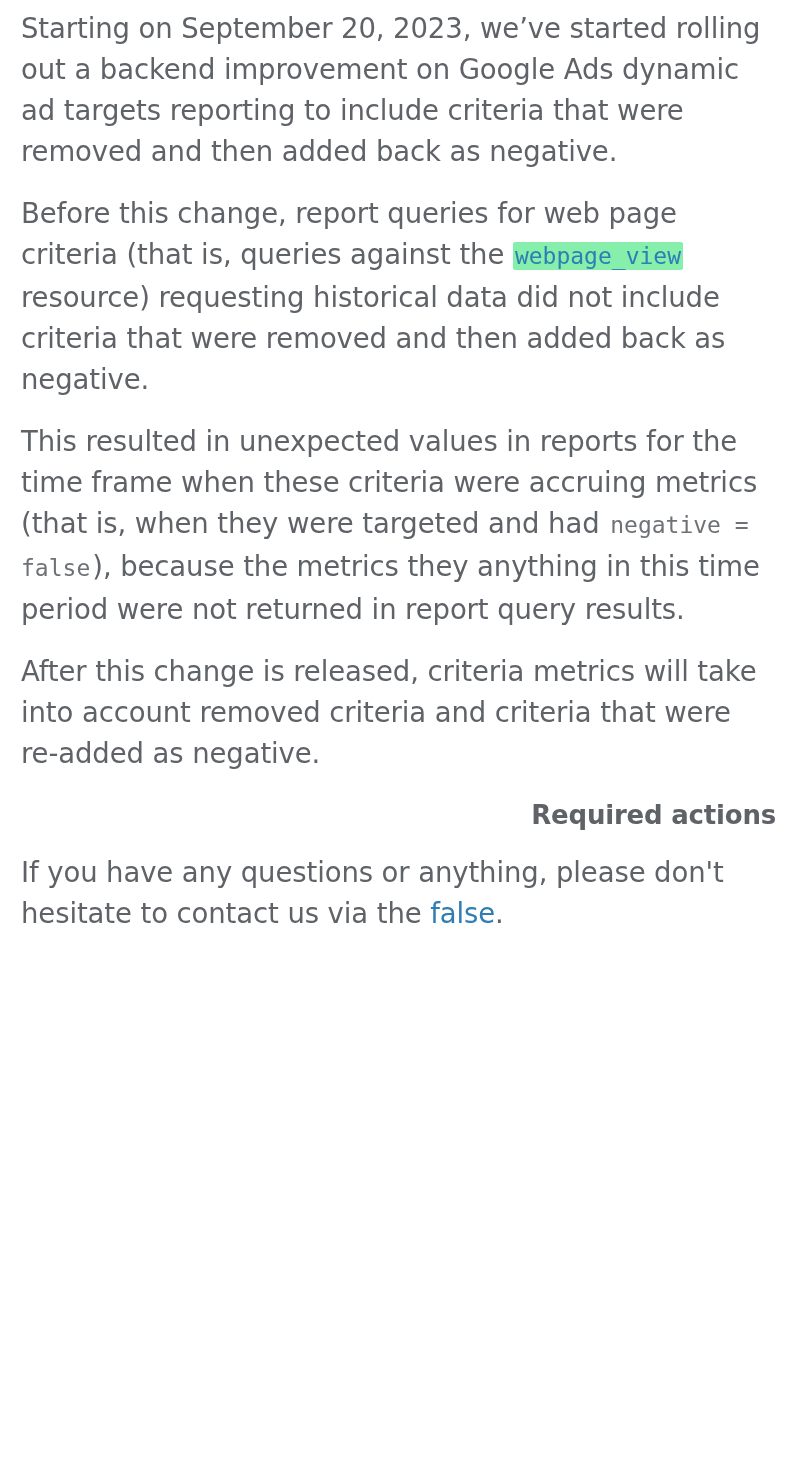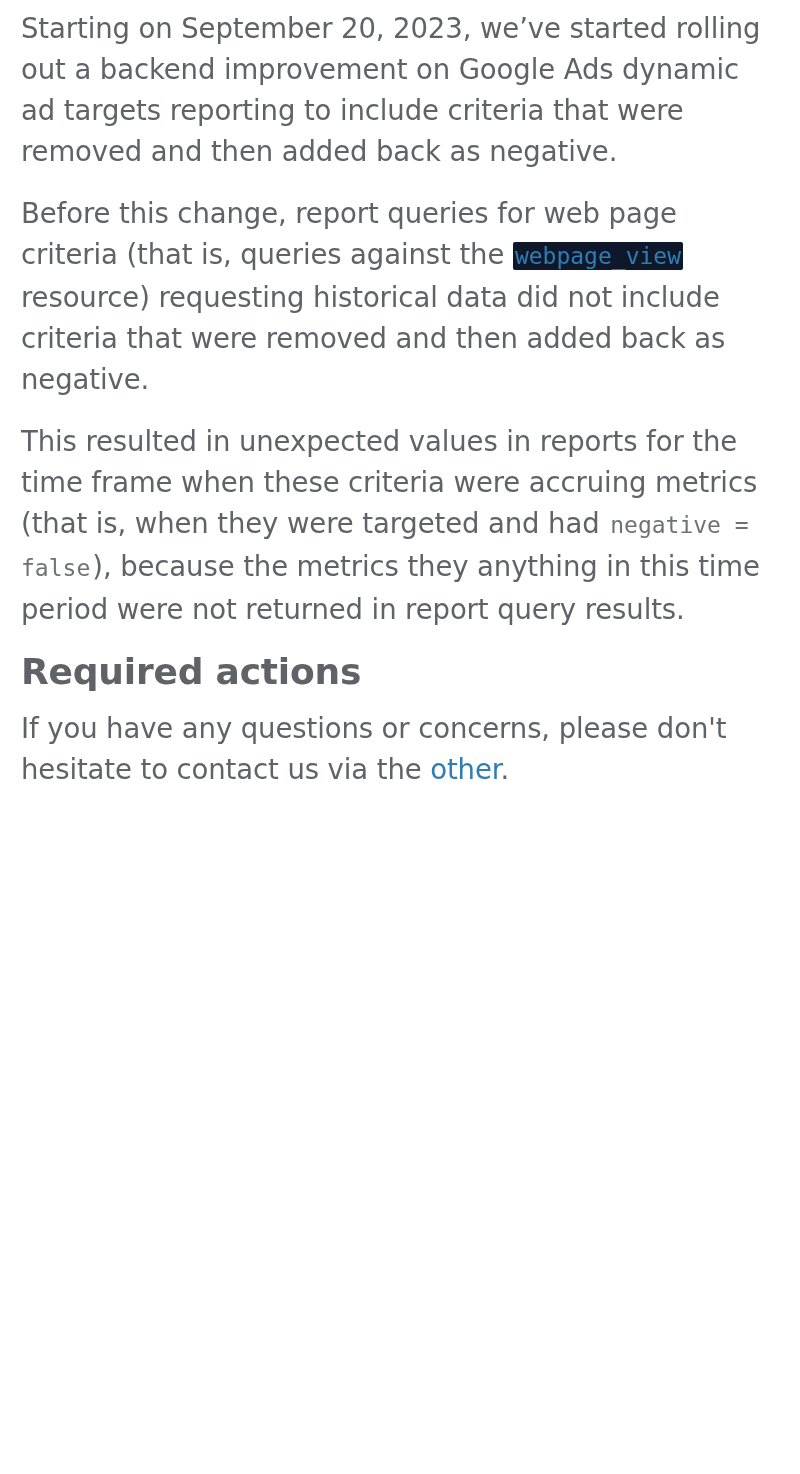--- a/index.html
+++ b/index.html
@@ -25,37 +25,38 @@
     line-height: 41px;
     margin: 0 0 21px 0;
     color: #5f6368;
     letter-spacing: -0.1px;
     word-spacing: 0px;
   }
   p.para:first-child {
     margin-top: 8px;
   }
   h3.section-heading {
-    font-size: 36px;
+    font-size: 26px;
     line-height: 41px;
     font-weight: bold;
     color: #5f6368;
     margin: 10px 0 16px 0;
     letter-spacing: -0.2px;
+    text-align: right;
   }
   code.inline-code {
     font-family: "DejaVu Sans Mono", "Liberation Mono", monospace;
     font-size: 23px;
     letter-spacing: 0px;
     padding: 1px 2px;
     border-radius: 2px;
   }
   code.code-blue {
     color: #2f7eb3;
-    background: #0f172a;
+    background: #86efac;
   }
   code.code-gray {
     color: #6e7276;
     background: transparent;
   }
   a.inline-link {
     color: #2f7eb3;
     text-decoration: none;
   }
 </style>
@@ -70,21 +71,24 @@
 
   <p class="para">
     <span>Before this change, report queries for web page criteria (that is, queries against the </span><code class="inline-code code-blue">webpage_view</code><span> resource) requesting historical data did not include criteria that were removed and then added back as negative.</span>
   </p>
 
   <p class="para">
     <span>This resulted in unexpected values in reports for the time frame when these criteria were accruing metrics (that is, when they were targeted and had </span><code class="inline-code code-gray">negative = false</code><span>), because the metrics they anything in this time period were not returned in report query results.</span>
   </p>
 
 
+  <p class="para">
+    <span>After this change is released, criteria metrics will take into account removed criteria and criteria that were re-added as negative.</span>
+  </p>
 
   <h3 class="section-heading">Required actions</h3>
 
 
   <p class="para">
-    <span>If you have any questions or concerns, please don't hesitate to contact us via the </span><a class="inline-link" href="#">other</a><span>.</span>
+    <span>If you have any questions or anything, please don't hesitate to contact us via the </span><a class="inline-link" href="#">false</a><span>.</span>
   </p>
 
 </div>
 
 </body></html>

